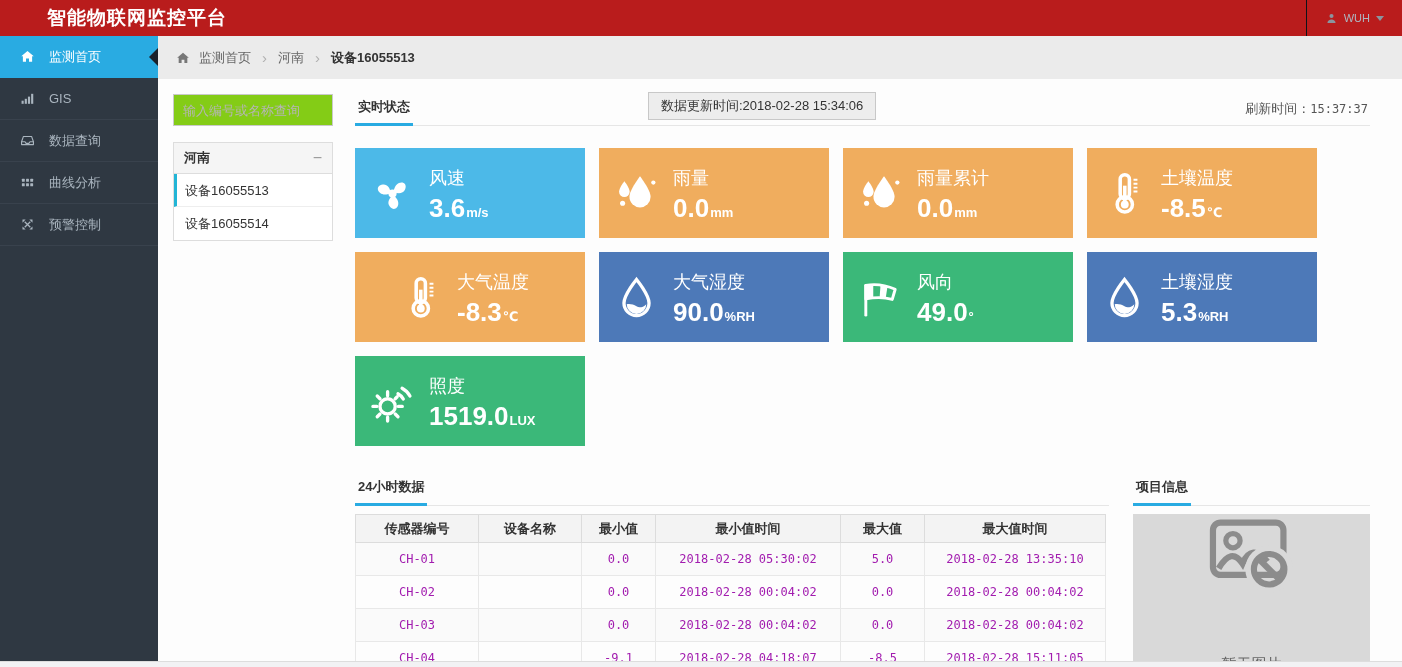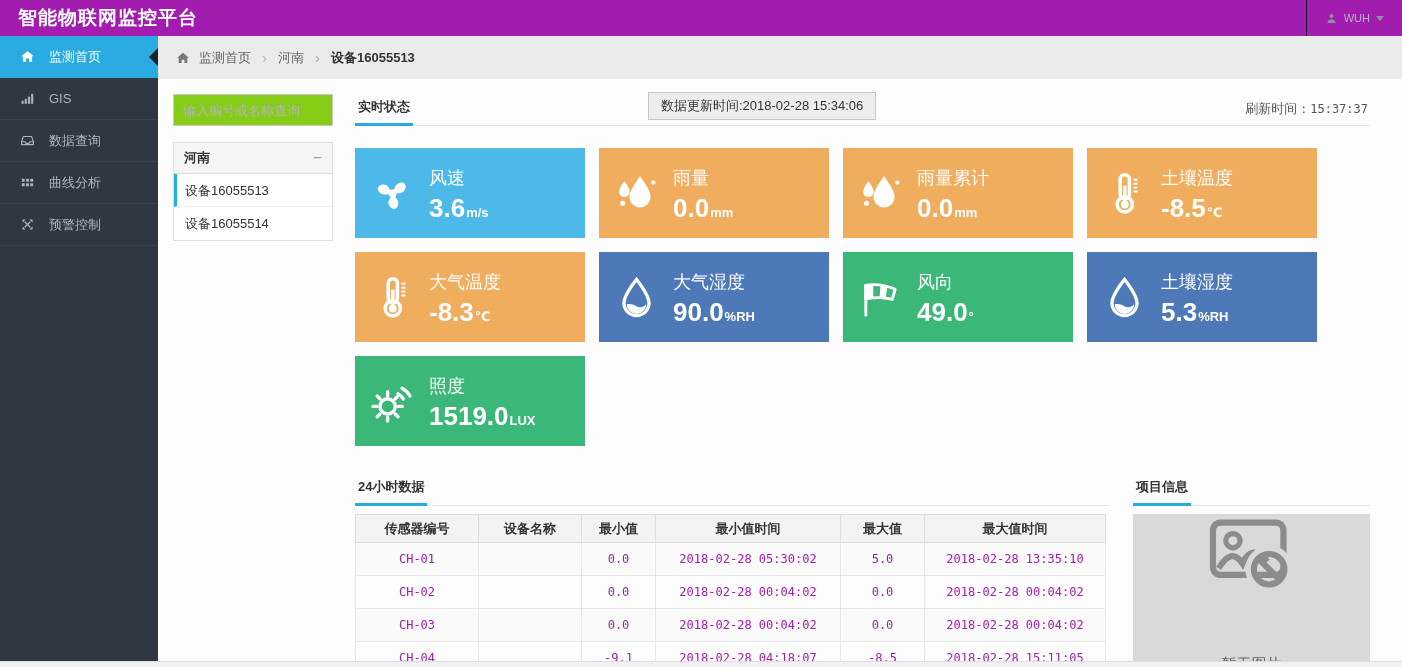--- a/index.html
+++ b/index.html
@@ -1,20 +1,20 @@
 <!DOCTYPE html>
 <html><head>
 <meta charset="utf-8">
 <style>
   * { margin:0; padding:0; box-sizing:border-box; }
   body { background:#e8e8e8; font-family:"Liberation Sans","DejaVu Sans",sans-serif; }
   .page { position:relative; width:1402px; height:667px; background:#fdfdfd; overflow:hidden; }
 
   
-  .topbar { position:absolute; left:0; top:0; width:100%; height:36px; background:#a21caf; z-index:5; }
+  .topbar { position:absolute; left:0; top:0; width:100%; height:36px; background:#b91c1c; z-index:5;padding-left:29px; }
   .brand { line-height:36px; font-size:19px; font-weight:bold; color:#fff; padding-left:18px; letter-spacing:1px; }
   .user-box { position:absolute; right:0; top:0; height:36px; display:flex; align-items:center; gap:6px;
               padding:0 18px; border-left:1px solid #0e1319; color:#aeb7c1; font-size:11px; cursor:pointer; }
   .user-box svg { width:13px; height:13px; color:#8b949e; }
   .caret-down { width:0; height:0; border-left:4px solid transparent; border-right:4px solid transparent; border-top:5px solid #8b949e; }
 
   
   .sidebar { position:absolute; left:0; top:36px; width:158px; height:625px; background:#2f3842; z-index:4; }
   .menu-item { position:relative; height:42px; display:flex; align-items:center; gap:14px; padding-left:20px;
                color:#aab5bf; font-size:13px; border-bottom:1px solid #39424d; cursor:pointer; }
@@ -291,21 +291,21 @@
             <div class="card-icon">
               <svg viewBox="0 0 24 24">
                 <use href="#thermometer-icon"></use>
               </svg>
             </div>
             <div class="card-text">
               <div class="card-name">土壤温度</div>
               <div class="card-value"><span>-8.5</span><span class="card-unit">℃</span></div>
             </div>
           </div>
-          <div class="card" style="background: rgb(240, 173, 94);">
+          <div class="card" style="background: rgb(240, 173, 94); padding-left: 28px;">
             <div class="card-icon">
               <svg viewBox="0 0 24 24">
                 <use href="#thermometer-icon"></use>
               </svg>
             </div>
             <div class="card-text">
               <div class="card-name">大气温度</div>
               <div class="card-value"><span>-8.3</span><span class="card-unit">℃</span></div>
             </div>
           </div>

